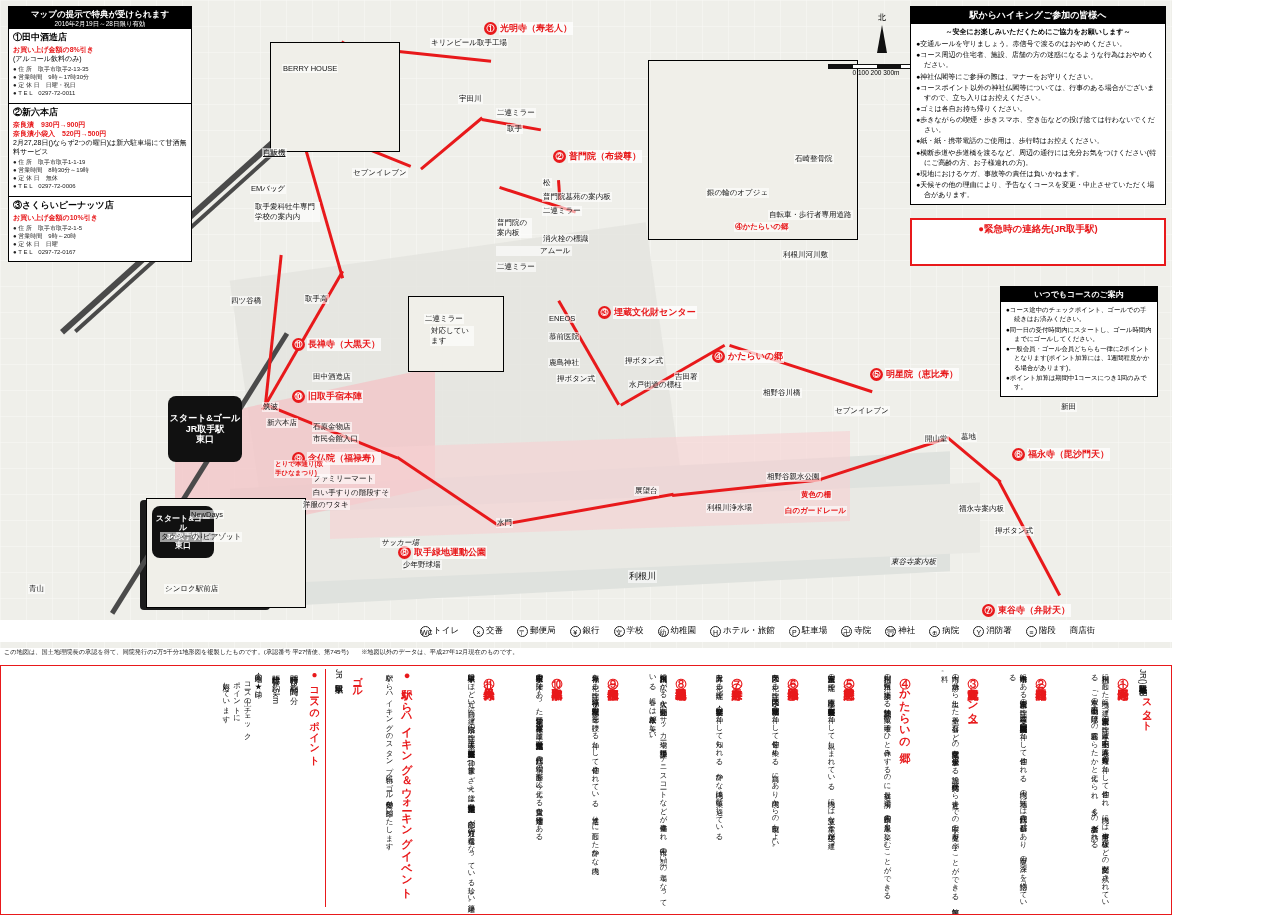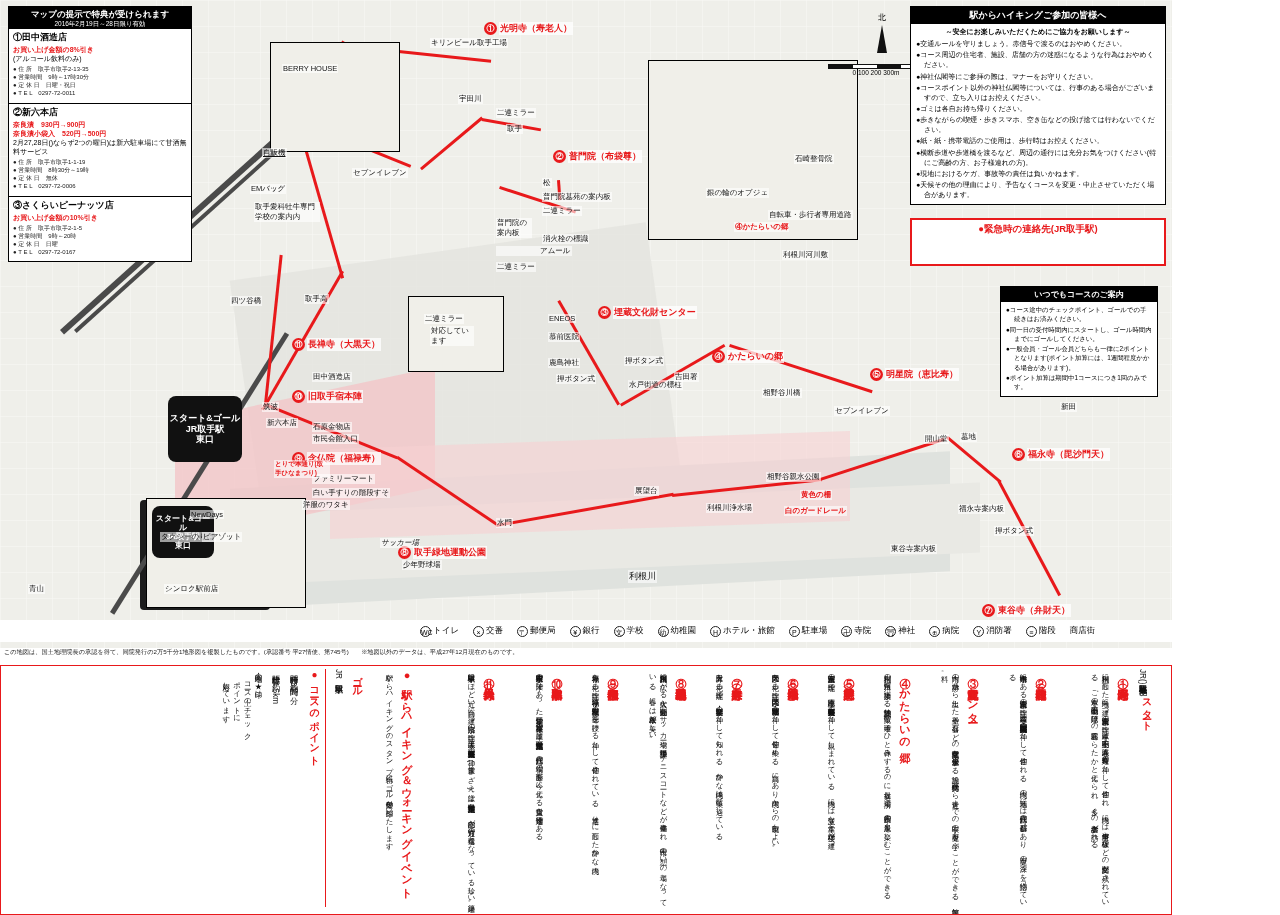--- a/index.html
+++ b/index.html
@@ -333,21 +333,21 @@
     <div class="maplabel" style="left:766px;top:472px;">相野谷親水公園</div>
     <div class="maplabel" style="left:762px;top:388px;">相野谷川橋</div>
     <div class="maplabel" style="left:834px;top:406px;">セブンイレブン</div>
     <div class="maplabel" style="left:628px;top:380px;">水戸街道の標柱</div>
     <div class="maplabel" style="left:674px;top:372px;">吉田署</div>
     <div class="maplabel" style="left:624px;top:356px;">押ボタン式</div>
     <div class="maplabel" style="left:924px;top:434px;">開山堂</div>
     <div class="maplabel" style="left:960px;top:432px;">墓地</div>
     <div class="maplabel" style="left:958px;top:504px;">福永寺案内板</div>
     <div class="maplabel" style="left:994px;top:526px;">押ボタン式</div>
-    <div class="maplabel" style="left:890px;top:544px;">東谷寺案内板</div>
+    <div class="maplabel" style="left:890px;top:557px;font-style:italic;">東谷寺案内板</div>
     <div class="maplabel" style="left:794px;top:154px;">石崎整骨院</div>
     <div class="maplabel" style="left:706px;top:188px;">銀の輪のオブジェ</div>
     <div class="maplabel" style="left:768px;top:210px;">自転車・歩行者専用道路</div>
     <div class="maplabel red" style="left:734px;top:222px;">④かたらいの郷</div>
     <div class="maplabel" style="left:782px;top:250px;">利根川河川敷</div>
     <div class="maplabel" style="left:28px;top:584px;">青山</div>
     <div class="maplabel" style="left:190px;top:510px;">NewDays</div>
     <div class="maplabel" style="left:160px;top:532px;">タクシーのりば</div>
     <div class="maplabel" style="left:202px;top:532px;">ピアゾット</div>
     <div class="maplabel" style="left:164px;top:584px;">シンロク駅前店</div>

